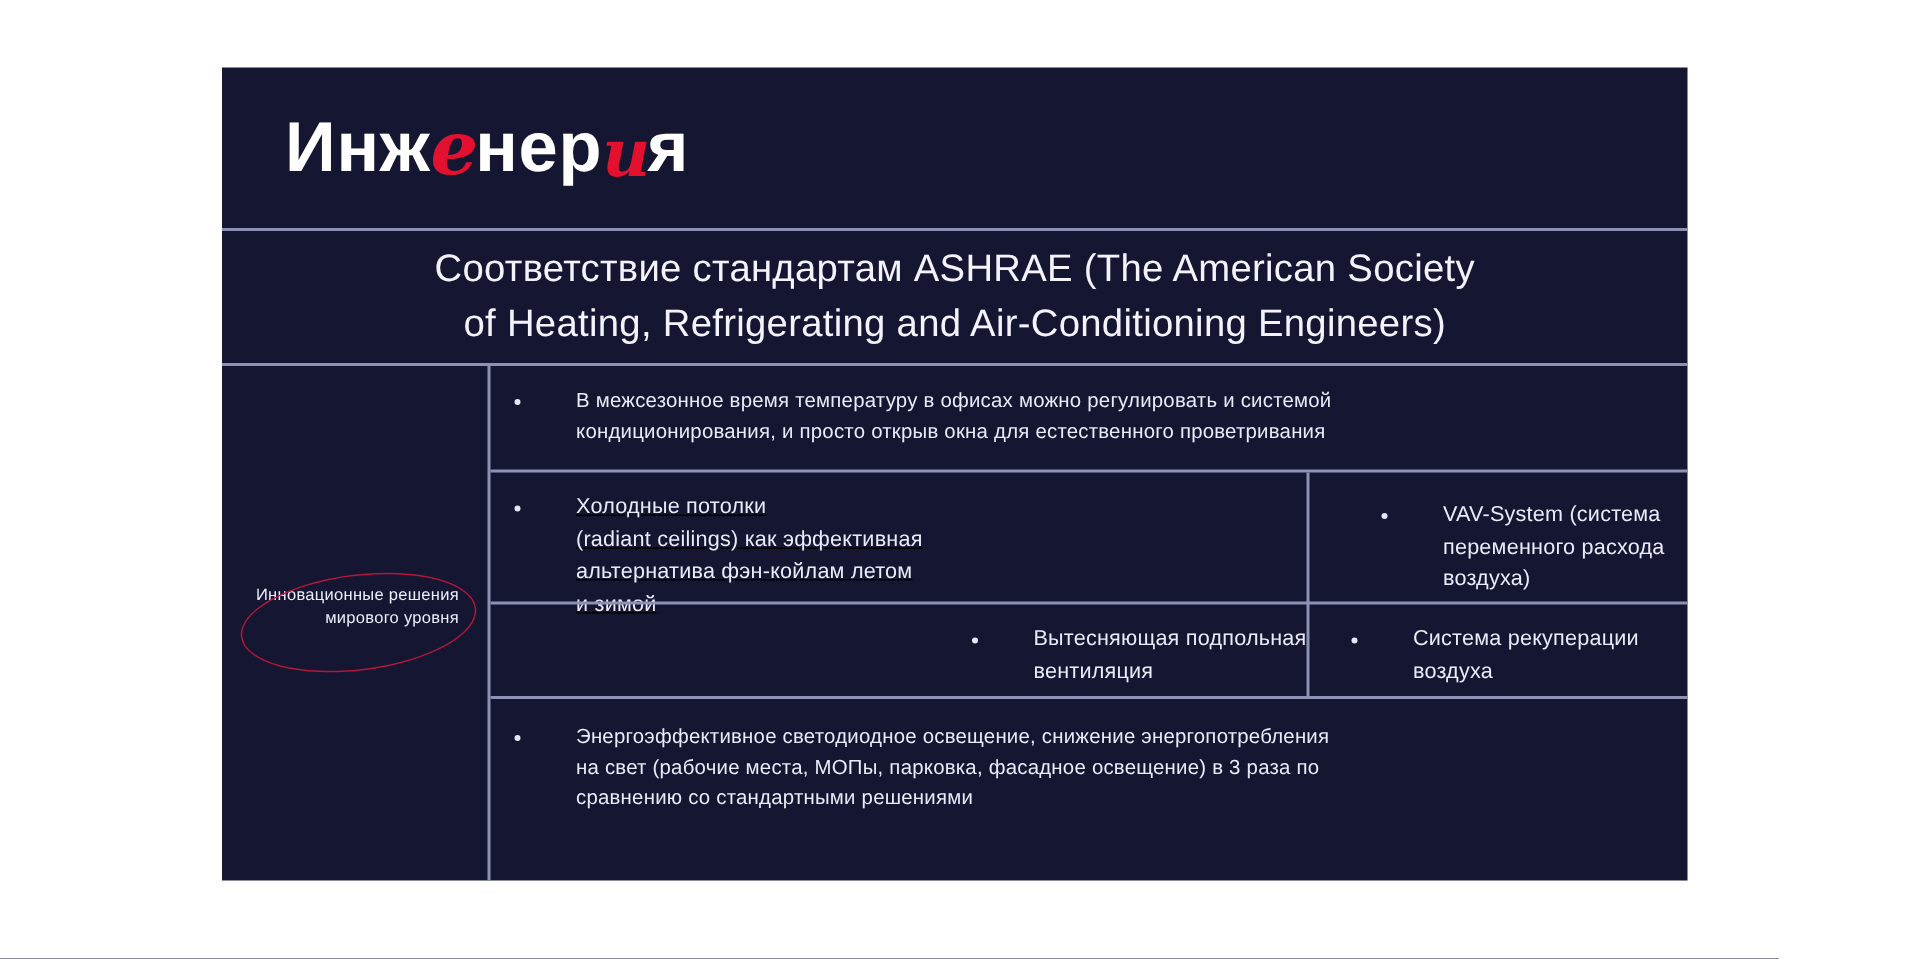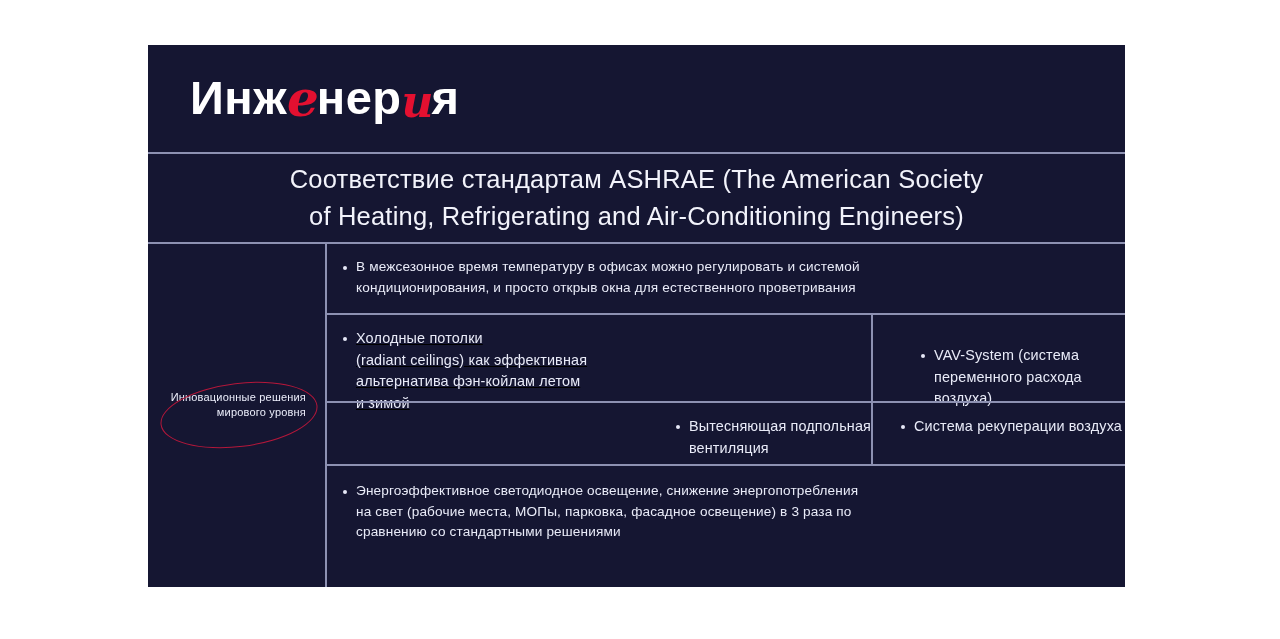--- a/index.html
+++ b/index.html
@@ -129,27 +129,28 @@
     width:4px;height:4px;border-radius:50%;
     background:#e6e8f7;
     margin-top:9px;margin-right:9px;
   }
   .btxt{
     color:#e9ebf8;
     font-size:13.6px;
     line-height:20.5px;
     letter-spacing:.15px;
     white-space:pre-line;
+    margin-left:28px;
   }
   .btxt.lg{font-size:14.4px;line-height:21.5px;}
 
   
   .pad-a{padding:13px 0 0 16px;}
   .pad-b{padding:13px 0 0 16px;text-decoration:underline;}
-  .pad-br{padding:30px 0 0 48px;}
+  .pad-br{padding:18px 0 0 48px;}
   .pad-c{padding:13px 0 0 16px;justify-content:flex-end;}
   .pad-cr{padding:13px 0 0 28px;}
   .pad-d{padding:15px 0 0 16px;}
 </style>
 </head>
 <body>
 
 <div id="stage">
 
   <div class="slide">

